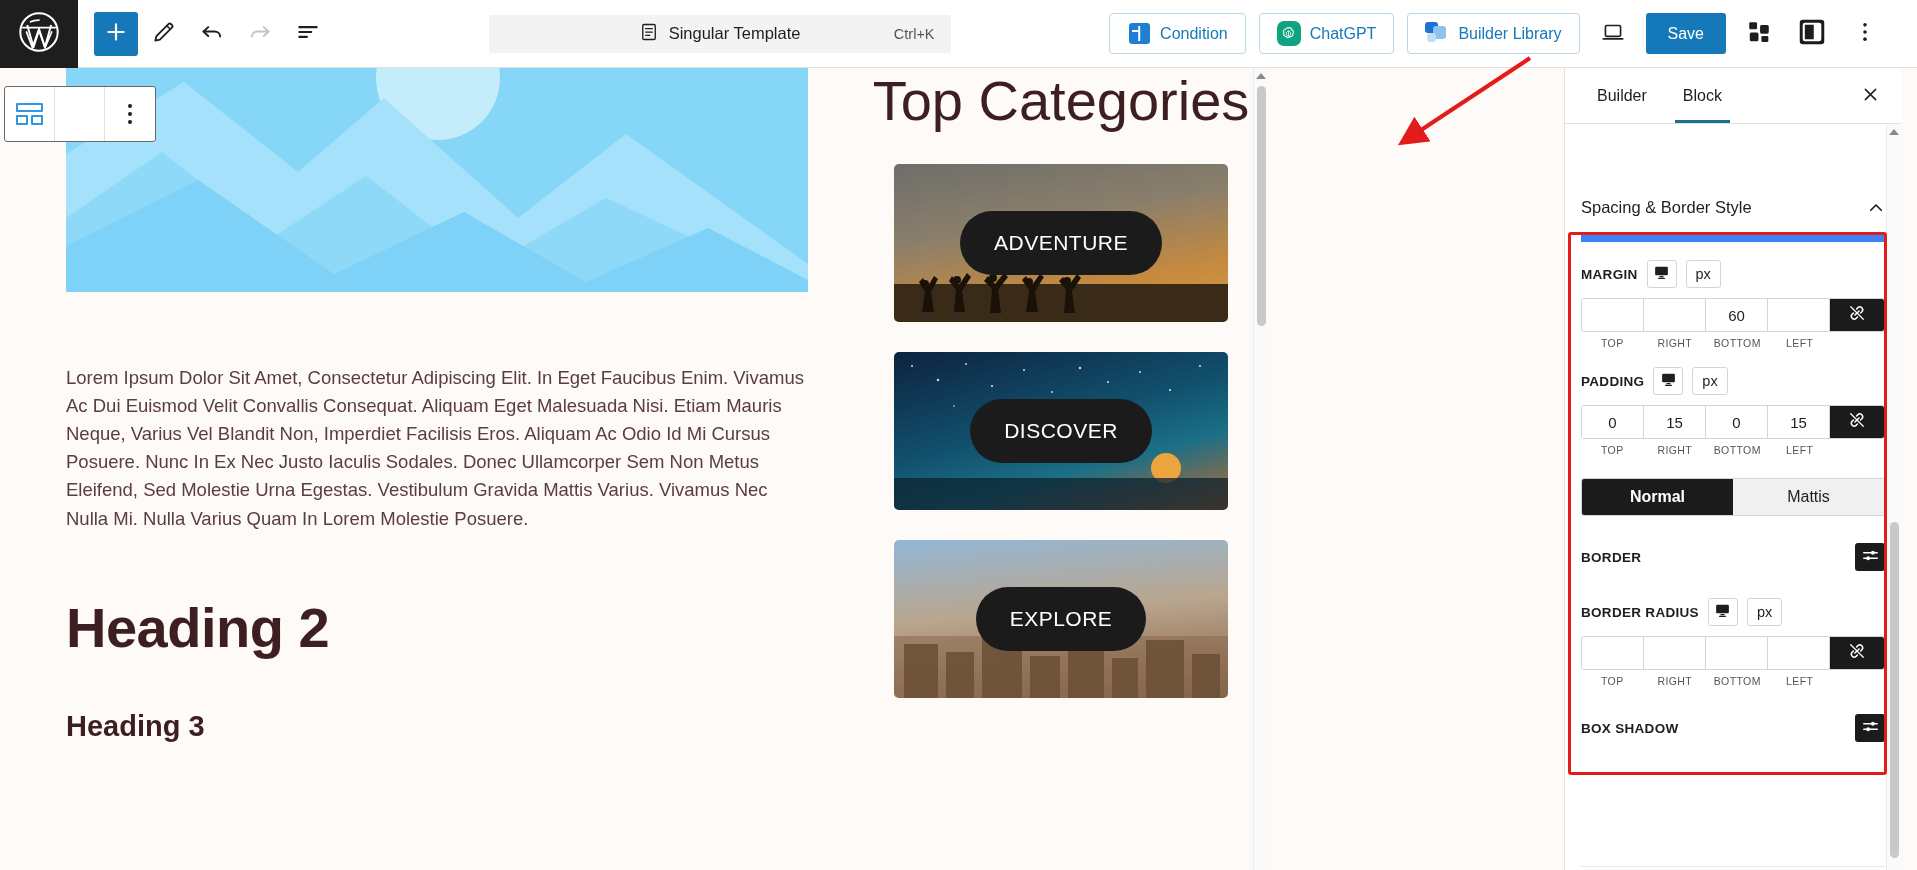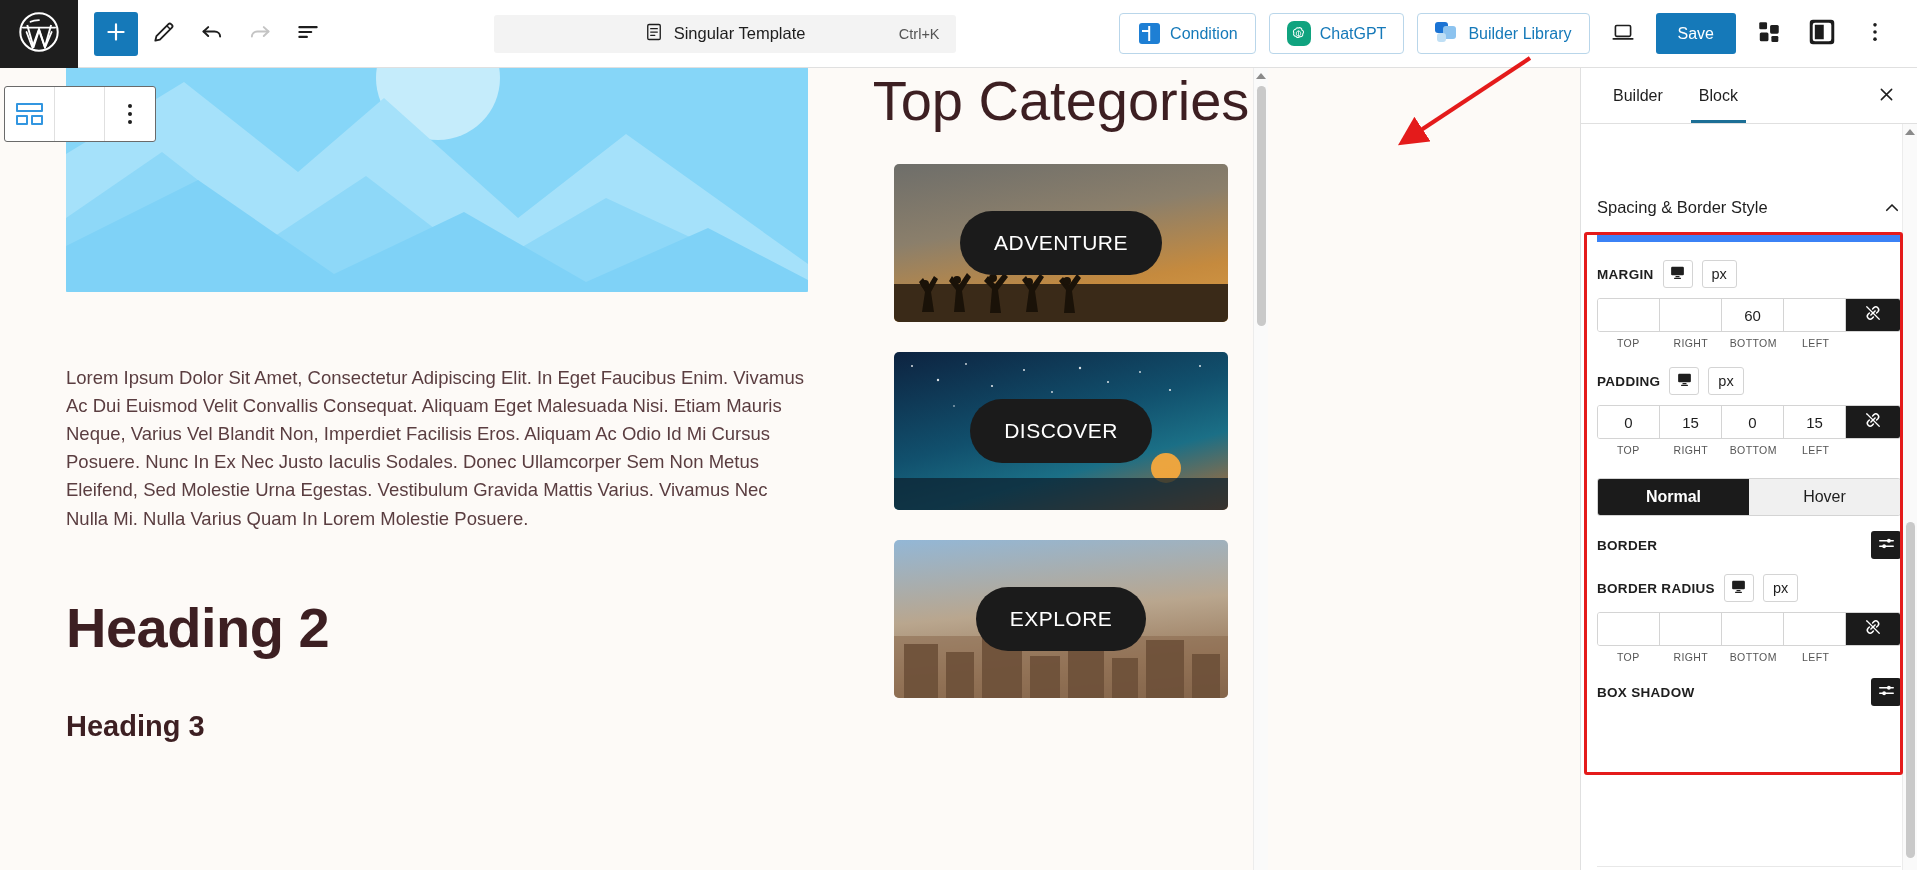--- a/index.html
+++ b/index.html
@@ -48,21 +48,21 @@
     cursor: pointer;
   }
   .title-inner {
     flex: 1 1 auto; display: flex; align-items: center; justify-content: center; gap: 10px;
   }
   .title-inner svg { width: 20px; height: 20px; color: #1e1e1e; flex: 0 0 auto; }
   .title-text { font-size: 16.5px; color: #1e1e1e; }
   .title-kbd { position: absolute; right: 16px; font-size: 14.5px; color: #555; }
 
   
-  .tb-right { display: flex; align-items: center; gap: 13px; padding-right: 22px; flex: 0 0 auto; }
+  .tb-right { display: flex; align-items: center; gap: 13px; padding-right: 32px; flex: 0 0 auto; }
   .pill-btn {
     height: 41px; padding: 0 17px;
     border: 1px solid #b9d6ea; border-radius: 4px;
     background: #fff; cursor: pointer;
     display: flex; align-items: center; gap: 9px;
     font-size: 16px; color: #1579b9; white-space: nowrap;
   }
   .pill-btn .glyph { width: 24px; height: 24px; flex: 0 0 auto; display:flex; align-items:center; justify-content:center;}
   .cond-ico { width: 21px; height: 21px; background: #1e7fd4; border-radius: 3px; position: relative; }
   .cond-ico:before {
@@ -173,21 +173,21 @@
     border-radius: 32px;
     padding: 20px 34px;
     font-size: 21px; letter-spacing: 0.5px;
     position: relative; z-index: 3;
   }
   .silhouettes { position: absolute; inset: 0; z-index: 2; }
   .silhouettes svg { width: 100%; height: 100%; display: block; }
 
   
   .sidebar {
-    position: absolute; top: 68px; right: 0;
+    position: absolute; top: 68px; right: 16px;
     width: 337px; height: 802px;
     background: #fff;
     border-left: 1px solid #e0e0e0;
     z-index: 30;
   }
   .sb-tabs {
     height: 56px; display: flex; align-items: center;
     padding: 0 14px; position: relative;
     border-bottom: 1px solid #e0e0e0;
   }
@@ -277,21 +277,21 @@
     border: 1px solid #d4d4d4; border-radius: 3px; overflow: hidden; height: 38px;
   }
   .seg {
     flex: 1 1 0; display: flex; align-items: center; justify-content: center;
     font-size: 16px; cursor: pointer; background: #f0f0f0; color: #1e1e1e;
     border: none; font-family: "Liberation Sans", sans-serif;
   }
   .seg.active { background: #1b1b1b; color: #fff; font-weight: 700; }
 
   .row-setting {
-    margin: 0 16px; height: 58px;
+    margin: 12px 16px; height: 58px;
     display: flex; align-items: center; justify-content: space-between;
   }
   .slider-btn {
     width: 30px; height: 28px; background: #1b1b1b; border-radius: 3px;
     display: flex; align-items: center; justify-content: center; cursor: pointer; border: none;
   }
   .slider-btn svg { width: 19px; height: 19px; color: #fff; }
 
   .panel-foot {
     position: absolute; left: 16px; right: 16px; bottom: 0;
@@ -687,21 +687,21 @@
           <span>TOP</span>
           <span>RIGHT</span>
           <span>BOTTOM</span>
           <span>LEFT</span>
           <span class="sp"></span>
         </div>
       </div>
 
       <div class="segmented">
         <button class="seg active">Normal</button>
-        <button class="seg">Hover</button>
+        <button class="seg">Mattis</button>
       </div>
 
       <div class="row-setting">
         <span class="ctl-label">BORDER</span>
         <button class="slider-btn">
           <span>
             <svg viewBox="0 0 24 24" fill="none" stroke="currentColor" stroke-width="1.9" stroke-linecap="round">
               <path d="M3.5 8.5h17M3.5 15.5h17"></path>
               <circle cx="15" cy="8.5" r="2.4" fill="currentColor" stroke="none"></circle>
               <circle cx="9" cy="15.5" r="2.4" fill="currentColor" stroke="none"></circle>

